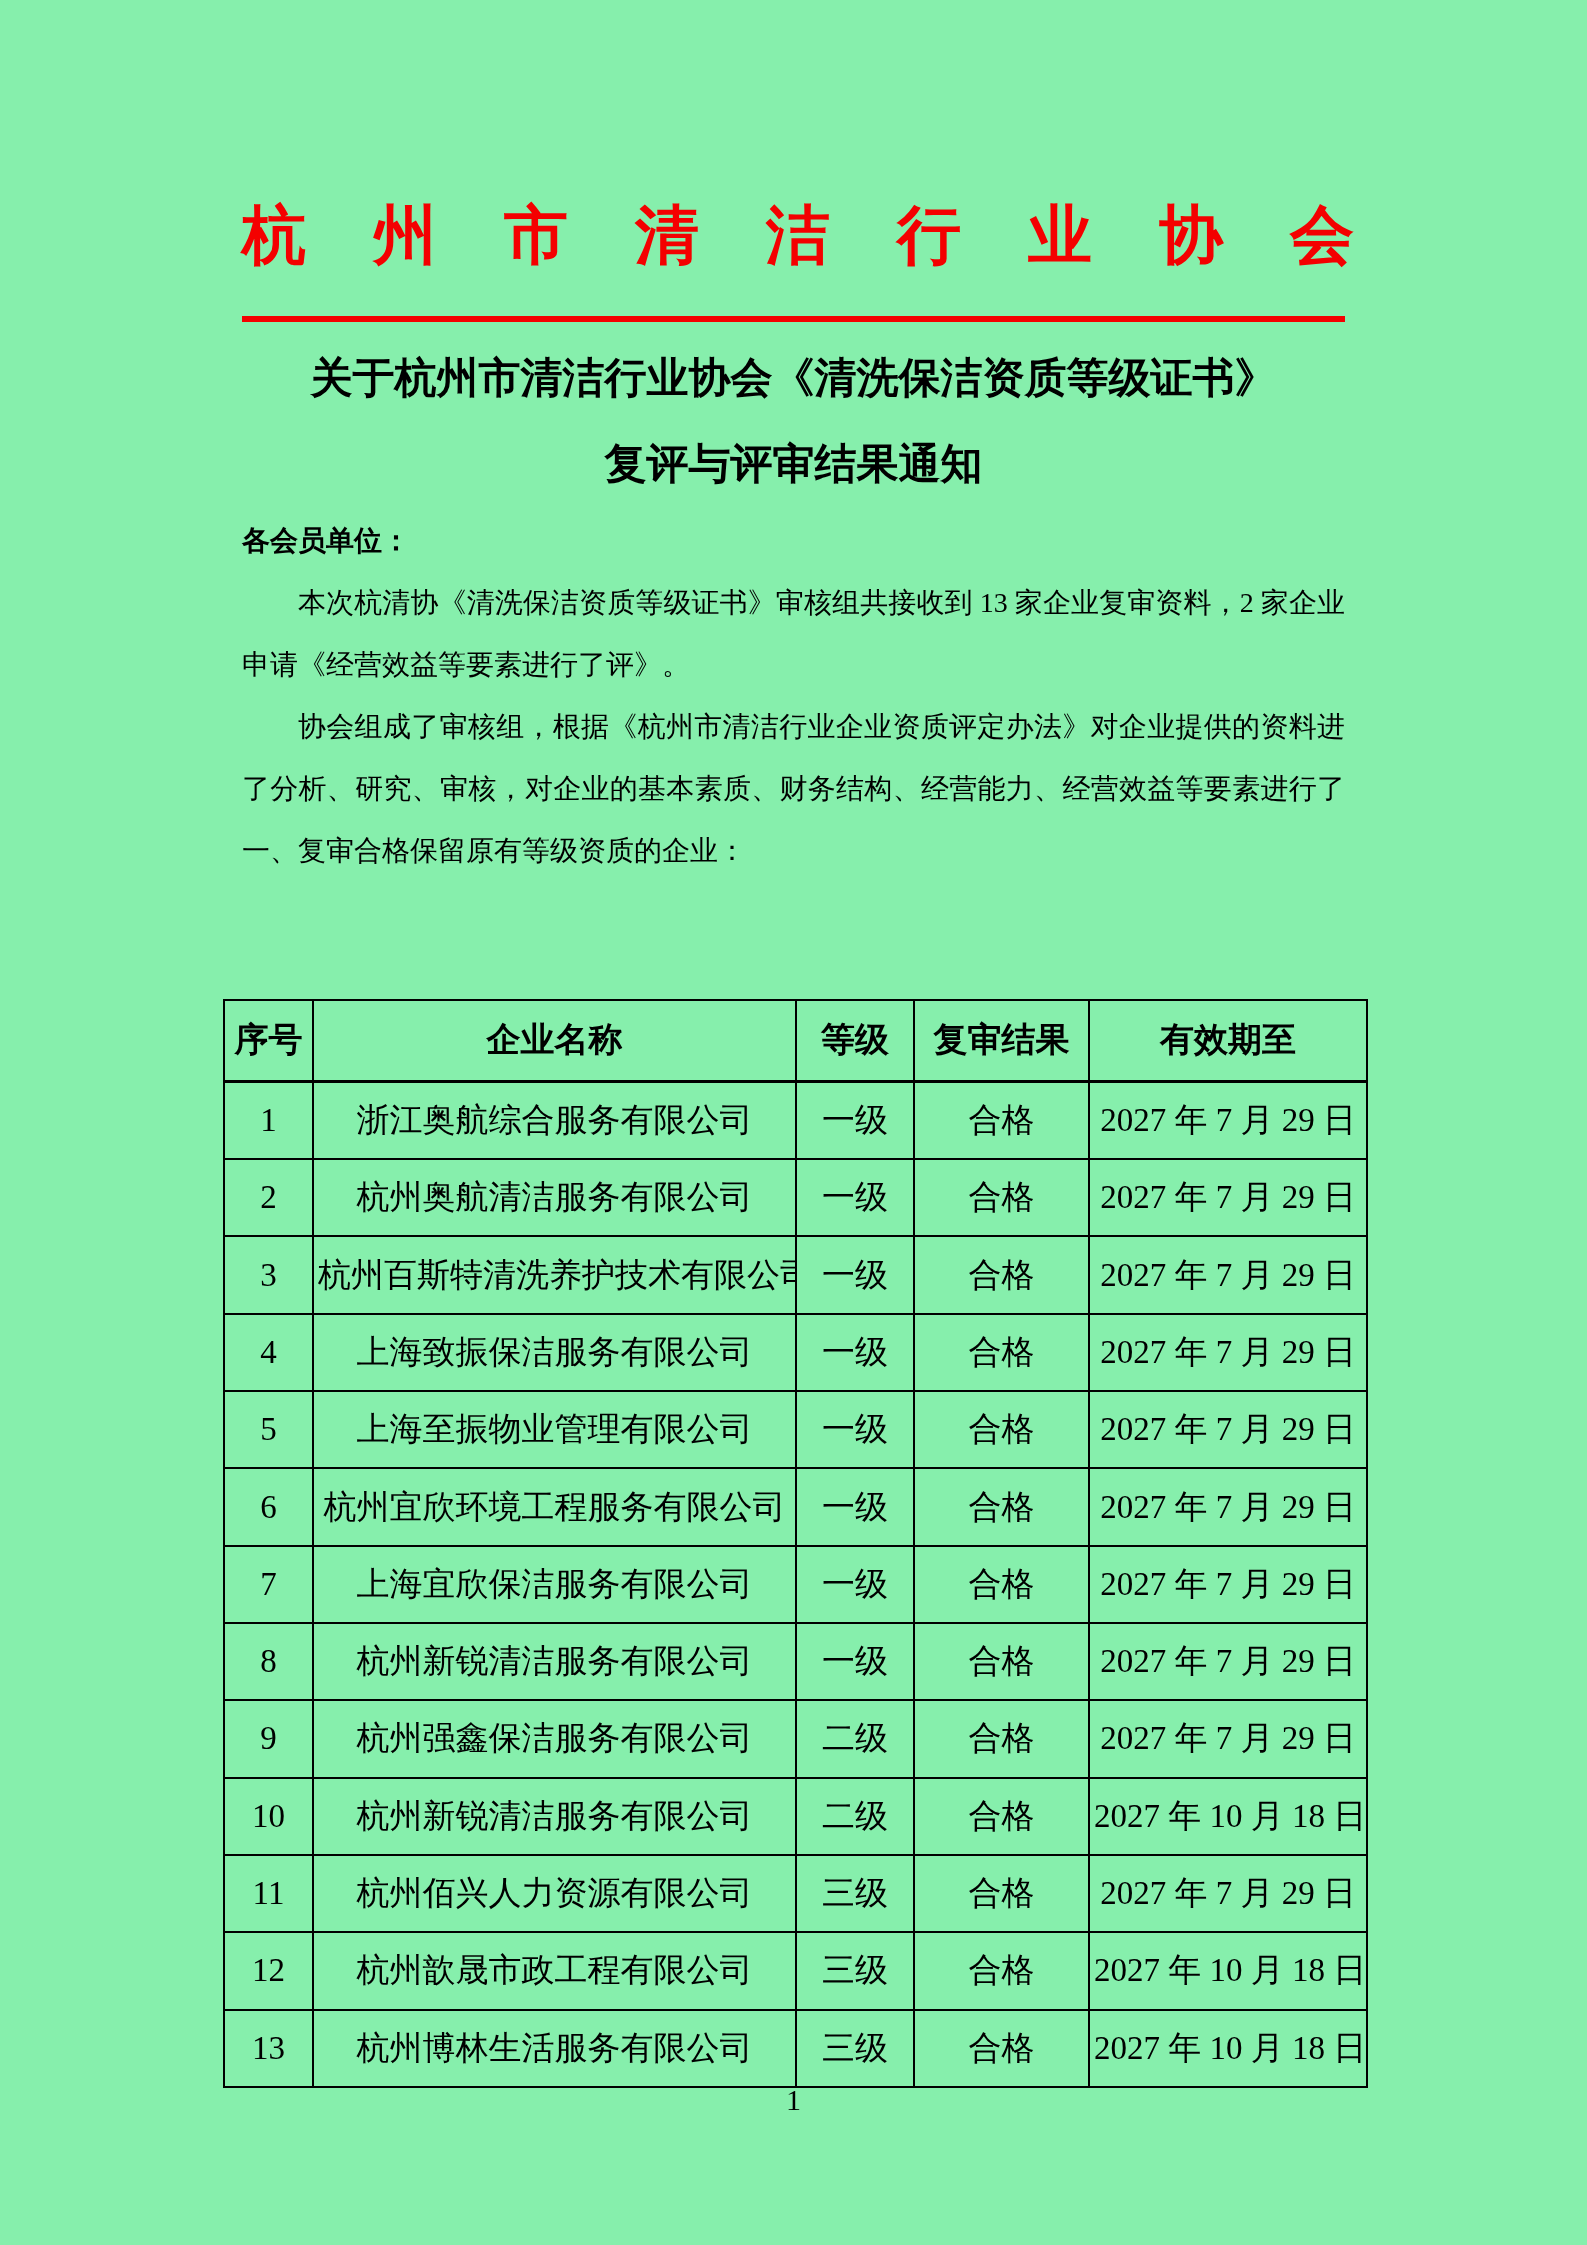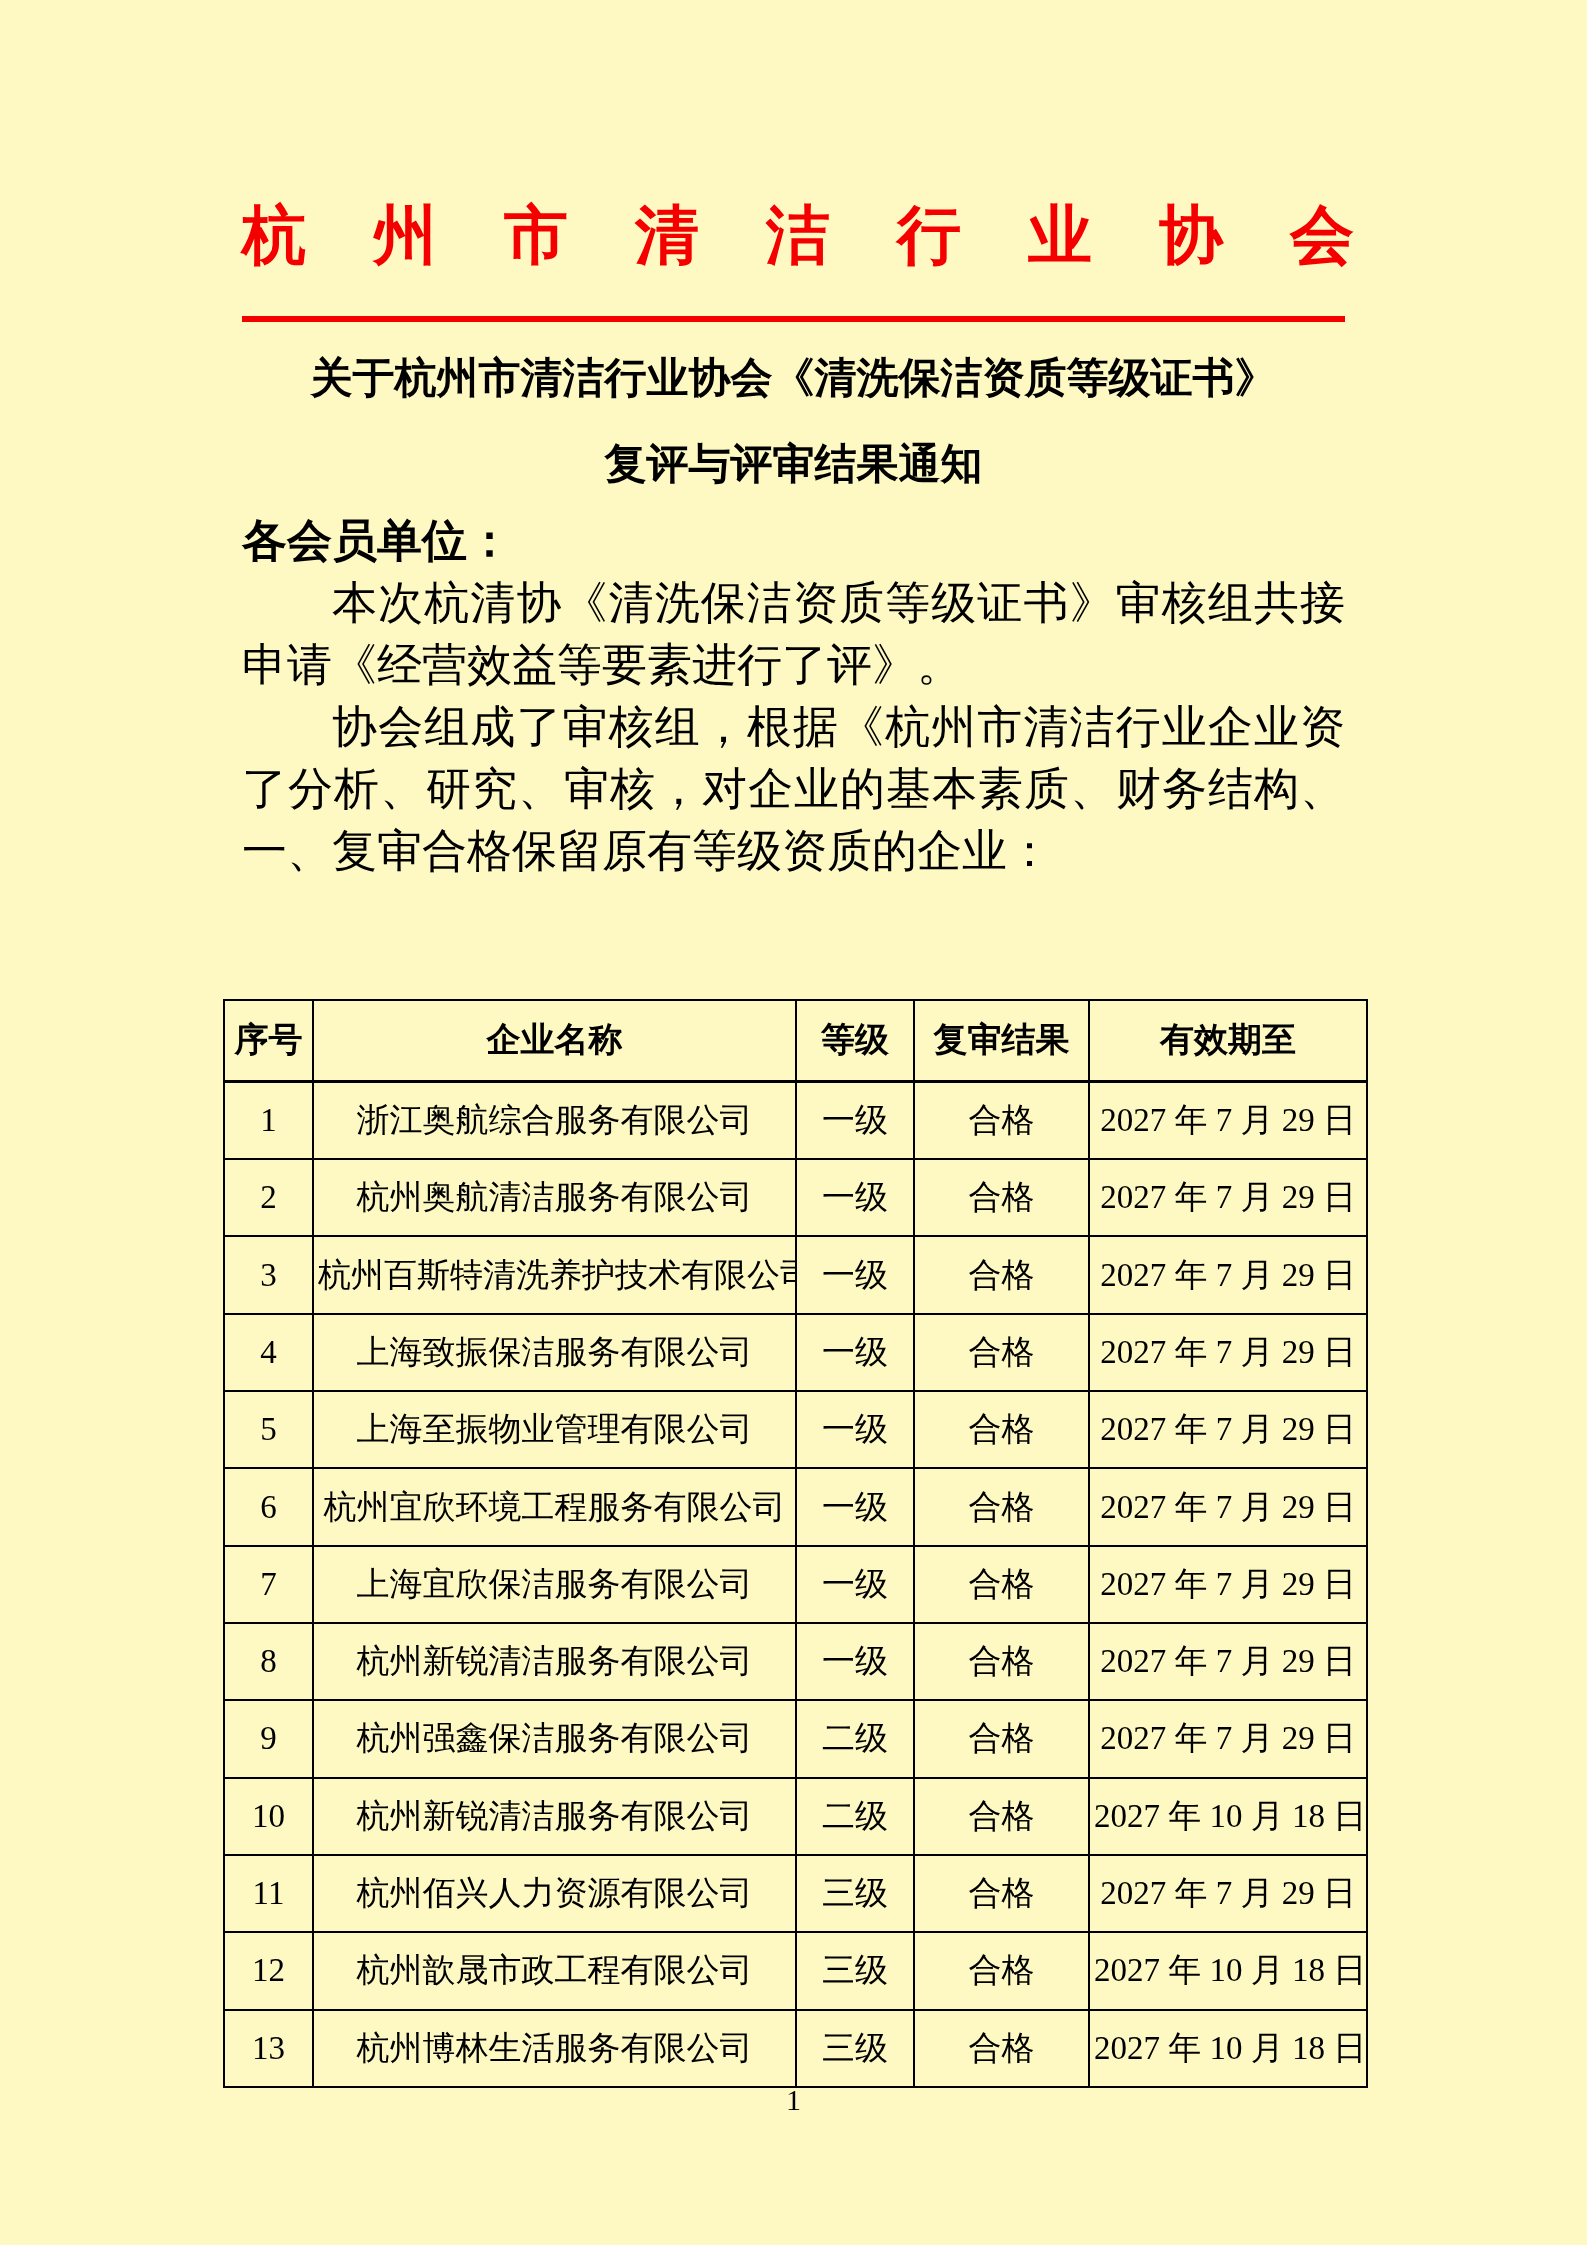--- a/index.html
+++ b/index.html
@@ -4,21 +4,21 @@
 <style>
   html, body {
     margin: 0;
     padding: 0;
     background: #ffffff;
   }
   .page {
     position: relative;
     width: 1587px;
     height: 2245px;
-    background: #fef9c3;
+    background: #86efac;
     font-family: "Liberation Serif", "DejaVu Serif", serif;
     color: #000000;
     overflow: hidden;
   }
   
   .org-name {
     position: absolute;
     left: 242px;
     top: 200px;
     font-size: 64px;
@@ -48,21 +48,21 @@
     white-space: nowrap;
   }
   .doc-title.l1 { top: 352px; }
   .doc-title.l2 { top: 438px; }
   
   .body-text {
     position: absolute;
     left: 242px;
     top: 510px;
     width: 1103px;
-    font-size: 45px;
+    font-size: 28px;
   }
   .body-line {
     height: 62px;
     line-height: 62px;
     white-space: nowrap;
     text-align: left;
   }
   .body-line.fill {
     white-space: normal;
     text-align: justify;

